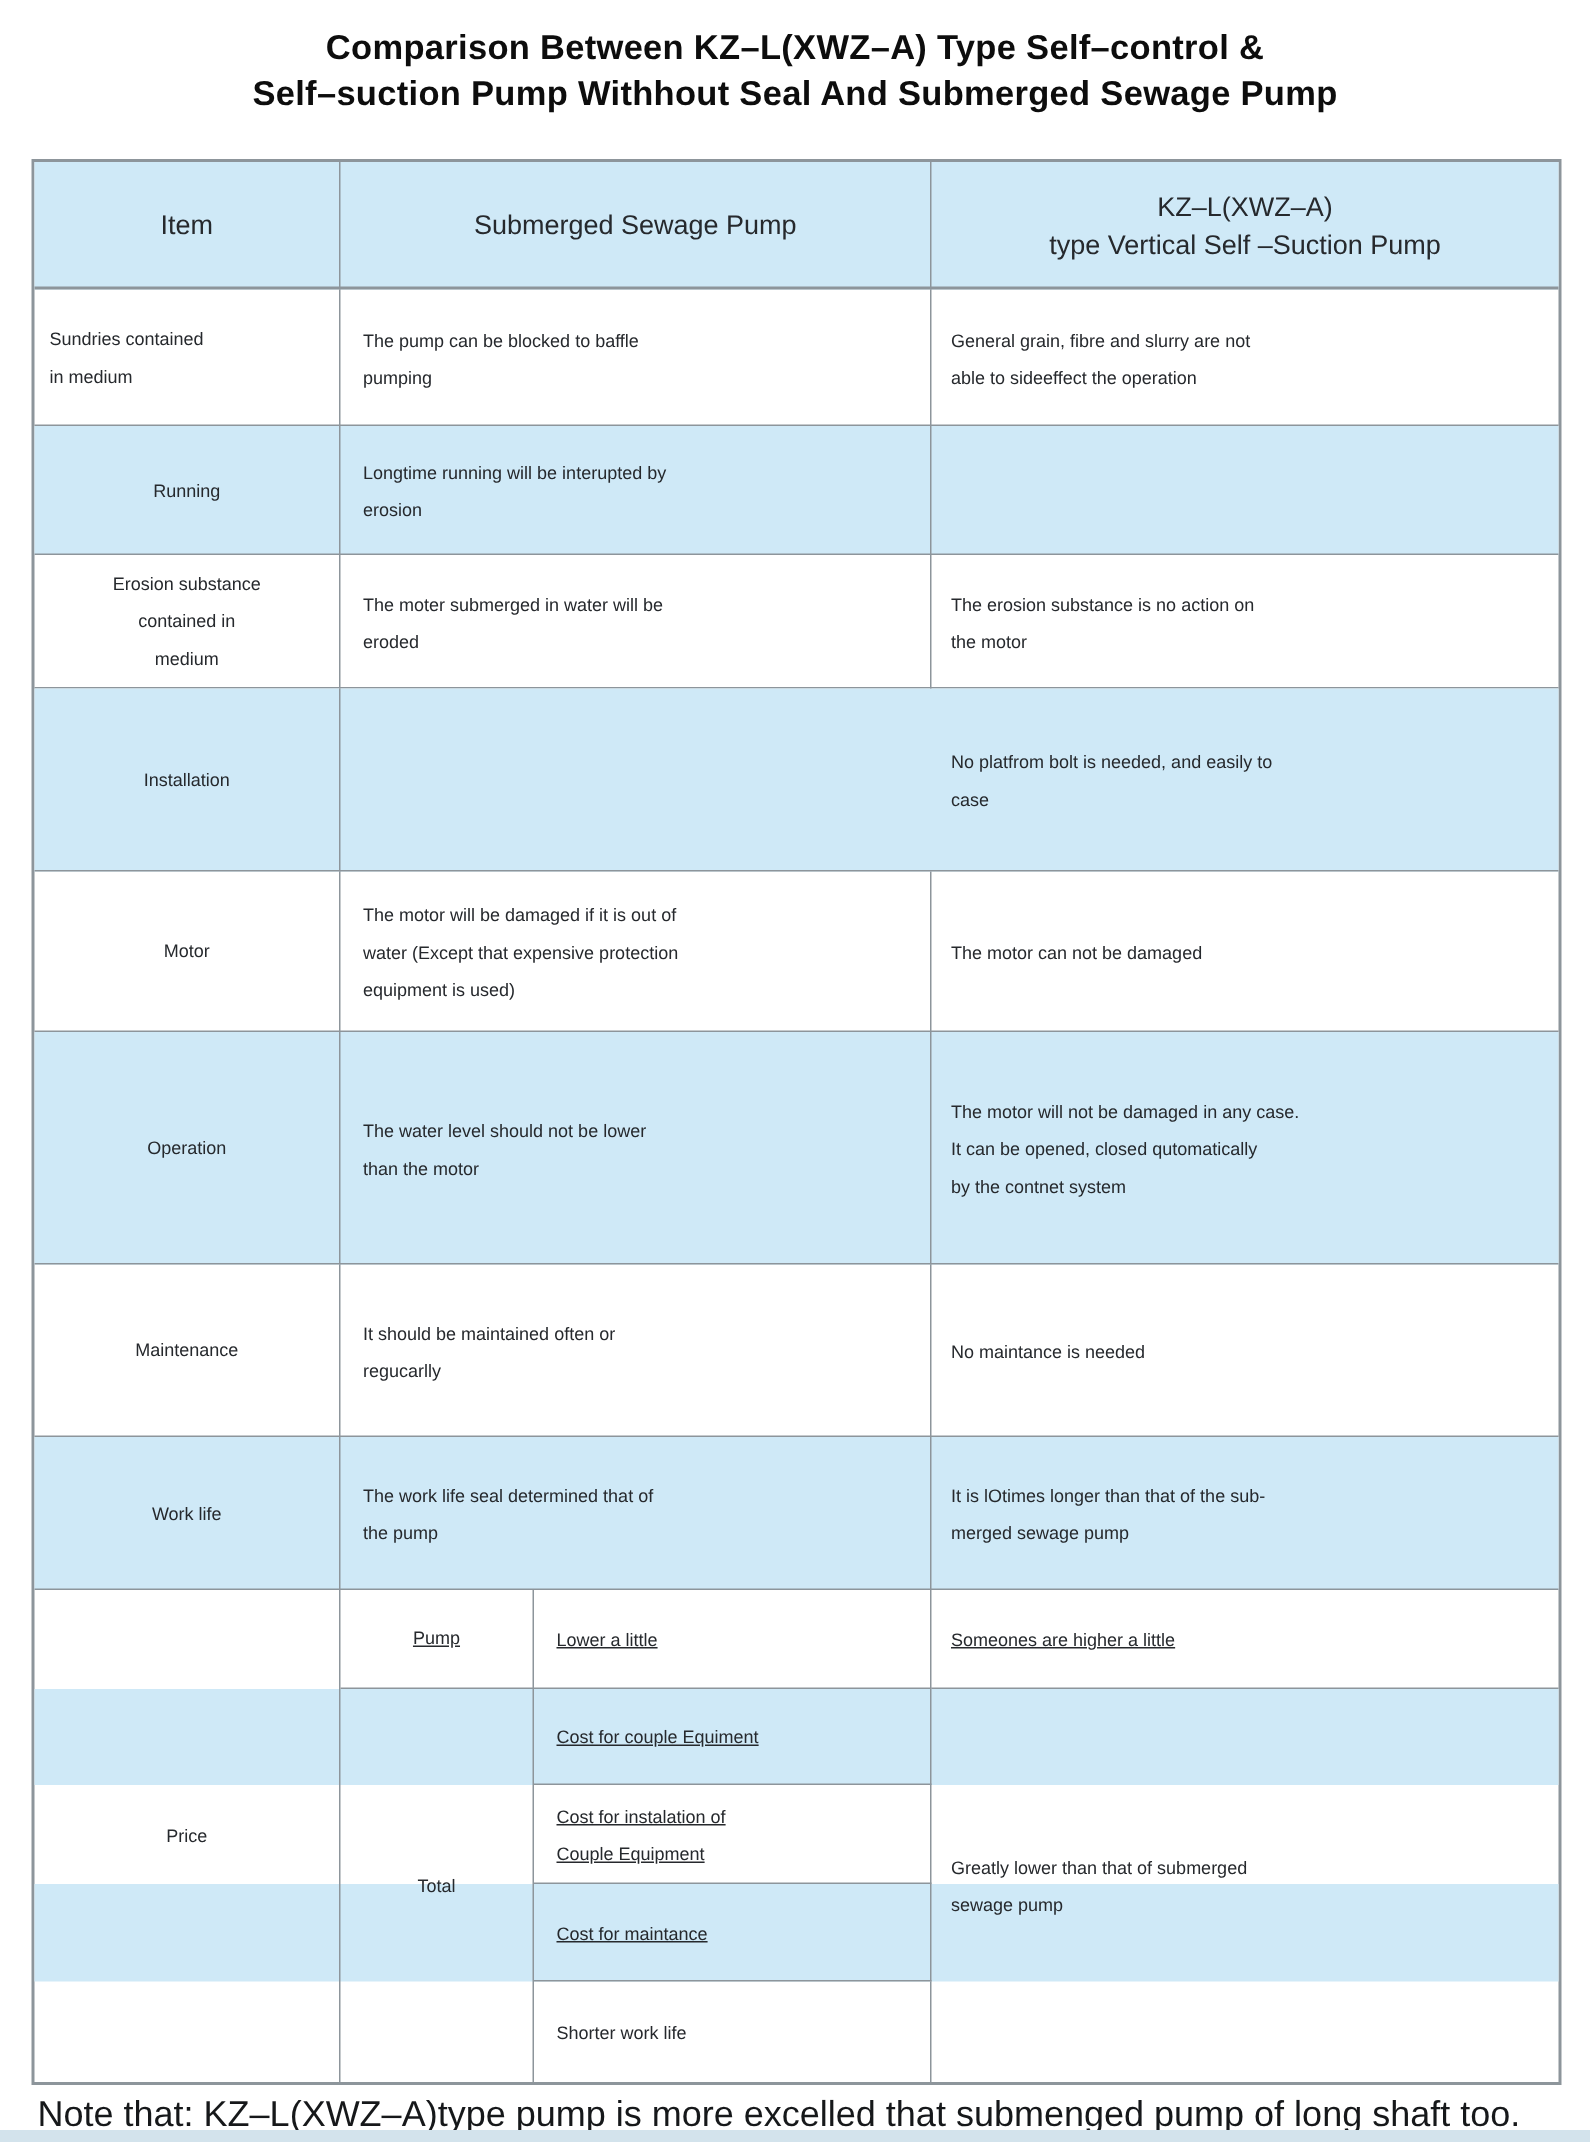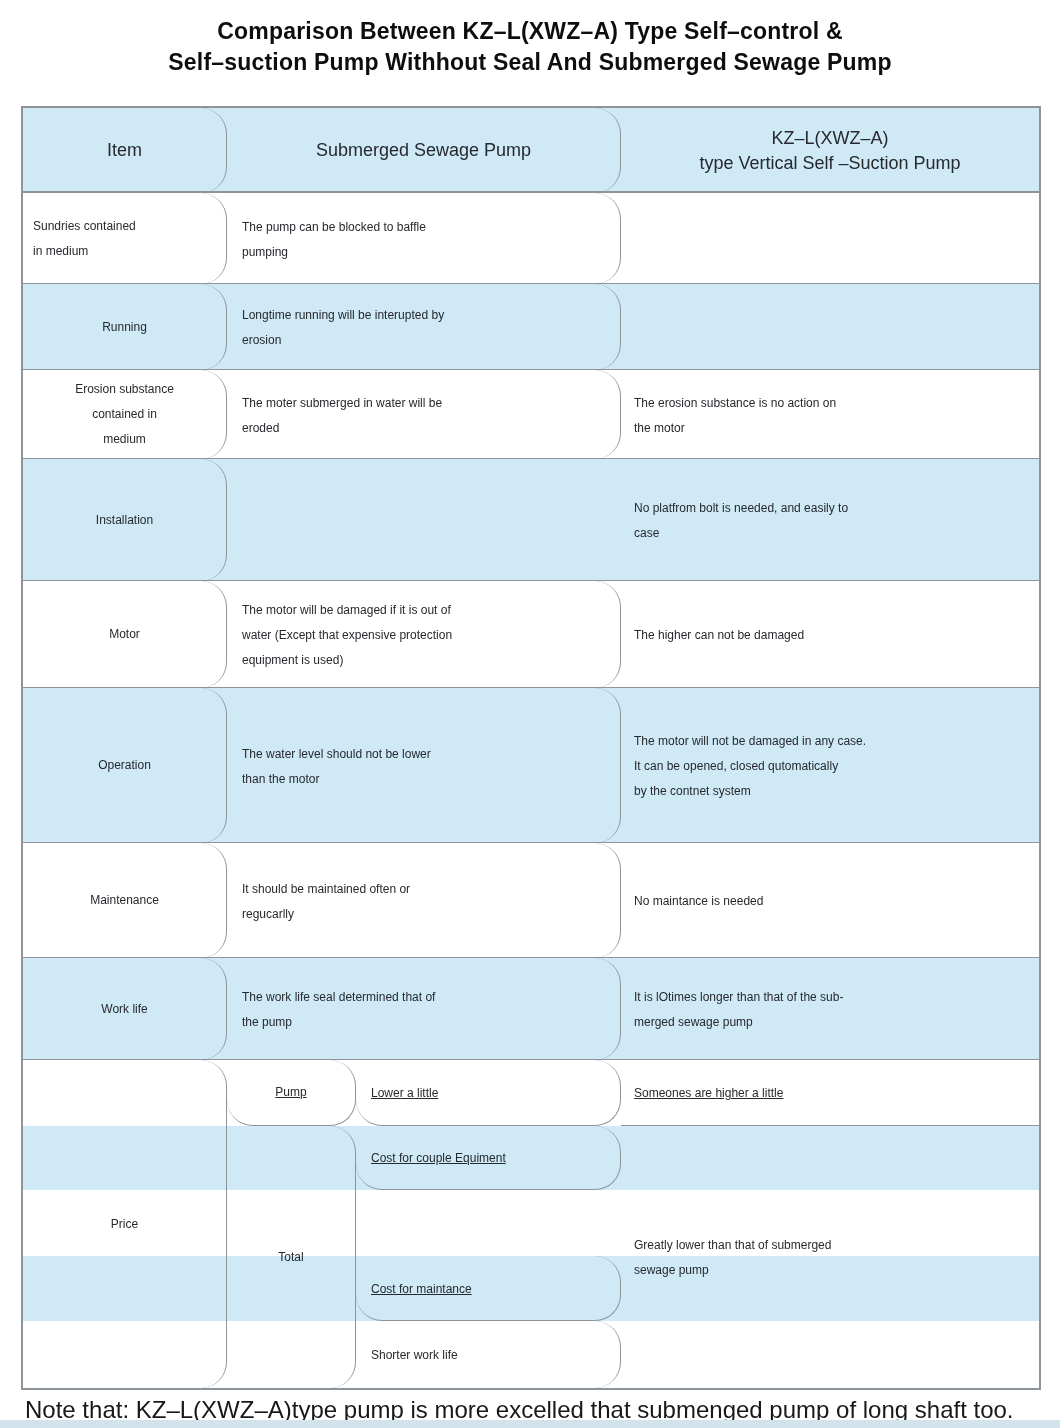--- a/index.html
+++ b/index.html
@@ -22,21 +22,21 @@
   .stripe{grid-column:1/-1;z-index:0;}
   .blue{background:var(--hl,#cfe9f7);}
   .r1{grid-row:1}.r2{grid-row:2}.r3{grid-row:3}.r4{grid-row:4}.r5{grid-row:5}
   .r6{grid-row:6}.r7{grid-row:7}.r8{grid-row:8}.r9{grid-row:9}.r10{grid-row:10}
   .r11{grid-row:11}.r12{grid-row:12}.r13{grid-row:13}.r14{grid-row:14}
   .span5{grid-row:10 / span 5}
   .span4{grid-row:11 / span 4}
   .ca{grid-column:1}.cb{grid-column:2 / span 2}.cb1{grid-column:2}.cb2{grid-column:3}.cc{grid-column:4}
   .bb{border-bottom:1px solid var(--border,#8d959b);text-decoration:underline;}
   .bb2{border-bottom:2px solid var(--border,#8d959b);}
-  .br{border-right:1px solid var(--border,#8d959b);border-radius:26px;}
+  .br{border-right:1px solid var(--border,#8d959b);}
   .cell{
     position:relative;z-index:1;display:flex;align-items:center;box-sizing:border-box;
     font-size:12px;line-height:25px;white-space:pre-line;background:transparent;
   }
   .center{justify-content:center;text-align:center;padding:0 6px;}
   .lpad{padding:2px 12px 0 15px;}
   .cpad{padding:2px 10px 0 13px;}
   .leftpad{padding:0 6px 0 10px;}
   .hdr{font-size:18px;}
   .note{
@@ -73,20 +73,22 @@
 
     <div class="cell r1 ca br center hdr">Item</div>
     <div class="cell r1 cb br center hdr">Submerged Sewage Pump</div>
     <div class="cell r1 cc center hdr">KZ–L(XWZ–A)
 type Vertical Self –Suction Pump</div>
 
     <div class="cell r2 ca br leftpad">Sundries contained
 in medium</div>
     <div class="cell r2 cb br lpad">The pump can be blocked to baffle
 pumping</div>
+    <div class="cell r2 cc cpad">General grain, fibre and slurry are not
+able to sideeffect the operation</div>
 
     <div class="cell r3 ca br center">Running</div>
     <div class="cell r3 cb br lpad">Longtime running will be interupted by
 erosion</div>
 
     <div class="cell r4 ca br center">Erosion substance
 contained in
 medium</div>
     <div class="cell r4 cb br lpad">The moter submerged in water will be
 eroded</div>
@@ -94,21 +96,21 @@
 the motor</div>
 
     <div class="cell r5 ca br center">Installation</div>
     <div class="cell r5 cc cpad">No platfrom bolt is needed, and easily to
 case</div>
 
     <div class="cell r6 ca br center">Motor</div>
     <div class="cell r6 cb br lpad">The motor will be damaged if it is out of
 water (Except that expensive protection
 equipment is used)</div>
-    <div class="cell r6 cc cpad">The higher can not be damaged</div>
+    <div class="cell r6 cc cpad">The motor can not be damaged</div>
 
     <div class="cell r7 ca br center">Operation</div>
     <div class="cell r7 cb br lpad">The water level should not be lower
 than the motor</div>
     <div class="cell r7 cc cpad">The motor will not be damaged in any case.
 It can be opened, closed qutomatically
 by the contnet system</div>
 
     <div class="cell r8 ca br center">Maintenance</div>
     <div class="cell r8 cb br lpad">It should be maintained often or
@@ -123,20 +125,22 @@
 
     <div class="cell span5 ca br center">Price</div>
 
     <div class="cell r10 cb1 br bb center">Pump</div>
     <div class="cell r10 cc bb cpad">Someones are higher a little</div>
     <div class="cell r10 cb2 br bb lpad">Lower a little</div>
 
     <div class="cell span4 cb1 br center">Total</div>
 
     <div class="cell r11 cb2 br bb lpad">Cost for couple Equiment</div>
+    <div class="cell r12 cb2 br bb lpad">Cost for instalation of
+Couple Equipment</div>
     <div class="cell r13 cb2 br bb lpad">Cost for maintance</div>
     <div class="cell r14 cb2 br lpad">Shorter work life</div>
 
     <div class="cell span4 cc cpad">Greatly lower than that of submerged
 sewage pump</div>
   </div>
 
   <div class="note">Note that: KZ–L(XWZ–A)type pump is more excelled that submenged pump of long shaft too.</div>
 
   <div class="bottom-strip"></div>

